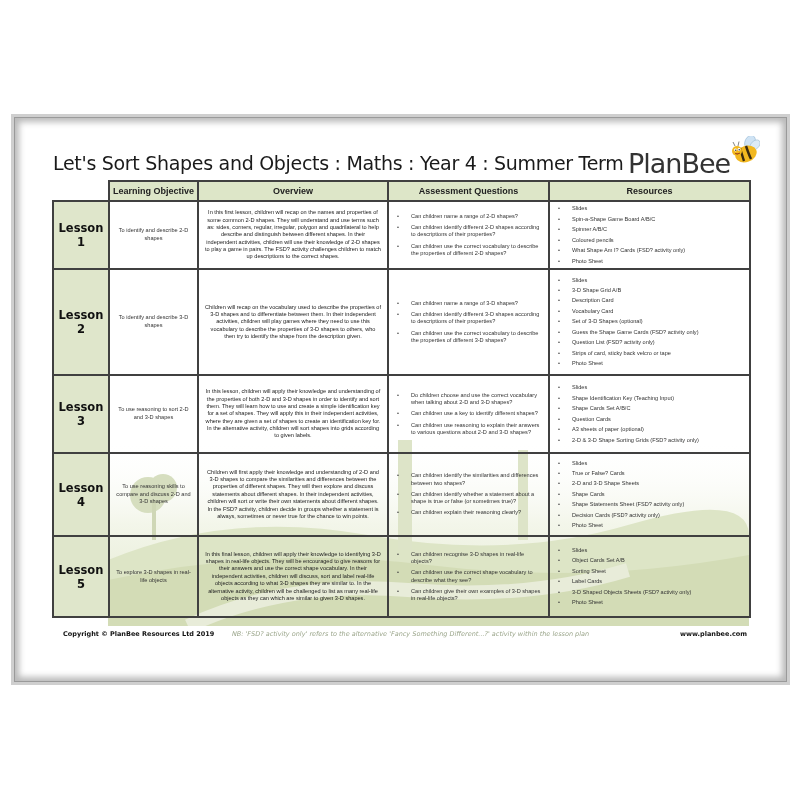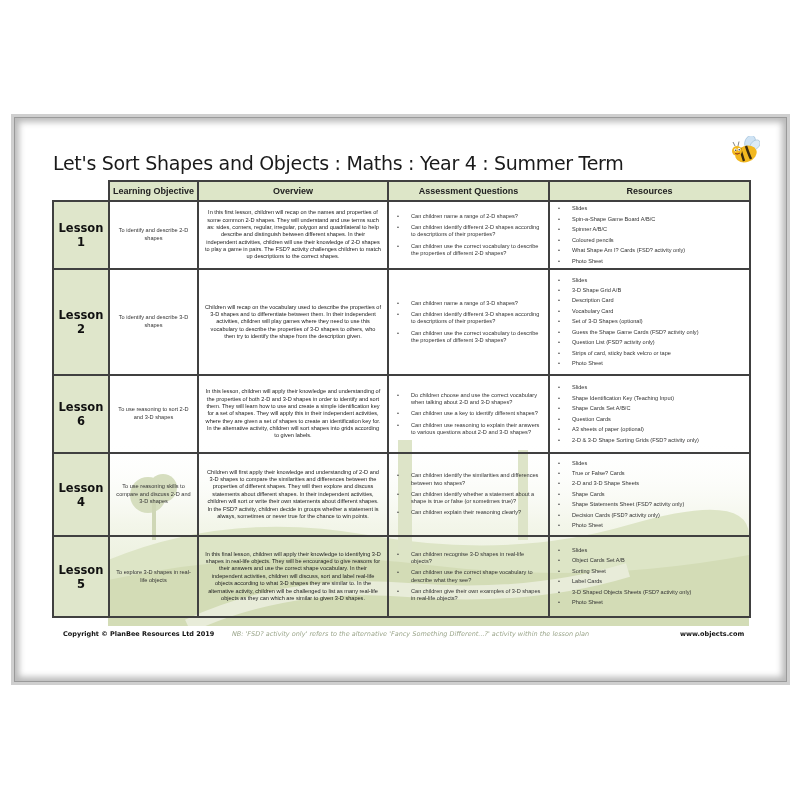--- a/index.html
+++ b/index.html
@@ -47,20 +47,23 @@
   .web { left:680px; font-weight:bold; color:#111; font-family:"DejaVu Sans", sans-serif; }
 </style>
 </head>
 <body>
 
 <div class="sheet"></div>
 
 <div class="title">Let's Sort Shapes and Objects : Maths : Year 4 : Summer Term</div>
 
 <div class="logo">
+  <div class="logo-text">
+    <span>Plan</span><b>Bee</b>
+  </div>
   <svg class="bee" viewBox="0 0 30 28">
     <ellipse cx="20" cy="6" rx="5" ry="7" fill="#cfe3f4" stroke="#9bbcd6" stroke-width="0.6" transform="rotate(25 20 6)"></ellipse>
     <ellipse cx="25" cy="9" rx="4" ry="6" fill="#dcebf7" stroke="#9bbcd6" stroke-width="0.6" transform="rotate(45 25 9)"></ellipse>
     <ellipse cx="16" cy="18" rx="11" ry="8" fill="#f2b820" transform="rotate(-20 16 18)"></ellipse>
     <path d="M10 12 Q13 22 14 25" stroke="#3a2a10" stroke-width="2.4" fill="none"></path>
     <path d="M16 10 Q19 19 21 23" stroke="#3a2a10" stroke-width="2.4" fill="none"></path>
     <circle cx="7" cy="15" r="5" fill="#f2b820"></circle>
     <circle cx="5.5" cy="14" r="1.4" fill="#fff"></circle>
       <circle cx="5.8" cy="14.2" r="0.7" fill="#222"></circle>
     <circle cx="9" cy="13.5" r="1.4" fill="#fff"></circle>
@@ -152,21 +155,21 @@
           <li>Set of 3-D Shapes (optional)</li>
           <li>Guess the Shape Game Cards (FSD? activity only)</li>
           <li>Question List (FSD? activity only)</li>
           <li>Strips of card, sticky back velcro or tape</li>
           <li>Photo Sheet</li>
         </ul>
           </td>
       </tr>
 
       <tr class="r3">
-        <td class="lesson">Lesson 6</td>
+        <td class="lesson">Lesson 3</td>
         <td class="obj">To use reasoning to sort 2-D and 3-D shapes</td>
         <td class="ov">In this lesson, children will apply their knowledge and understanding of the properties of both 2-D and 3-D shapes in order to identify and sort them. They will learn how to use and create a simple identification key for a set of shapes. They will apply this in their independent activities, where they are given a set of shapes to create an identification key for. In the alternative activity, children will sort shapes into grids according to given labels.</td>
         <td class="q">
             <ul>
           <li>Do children choose and use the correct vocabulary when talking about 2-D and 3-D shapes?</li>
           <li>Can children use a key to identify different shapes?</li>
           <li>Can children use reasoning to explain their answers to various questions about 2-D and 3-D shapes?</li>
         </ul>
           </td>
         <td class="res">
@@ -226,13 +229,13 @@
           <li>Photo Sheet</li>
         </ul>
           </td>
       </tr>
     </tbody>
   </table>
 </div>
 
 <div class="footer copy">Copyright © PlanBee Resources Ltd 2019</div>
 <div class="footer nb">NB: 'FSD? activity only' refers to the alternative 'Fancy Something Different...?' activity within the lesson plan</div>
-<div class="footer web">www.objects.com</div>
+<div class="footer web">www.planbee.com</div>
 
 </body></html>

